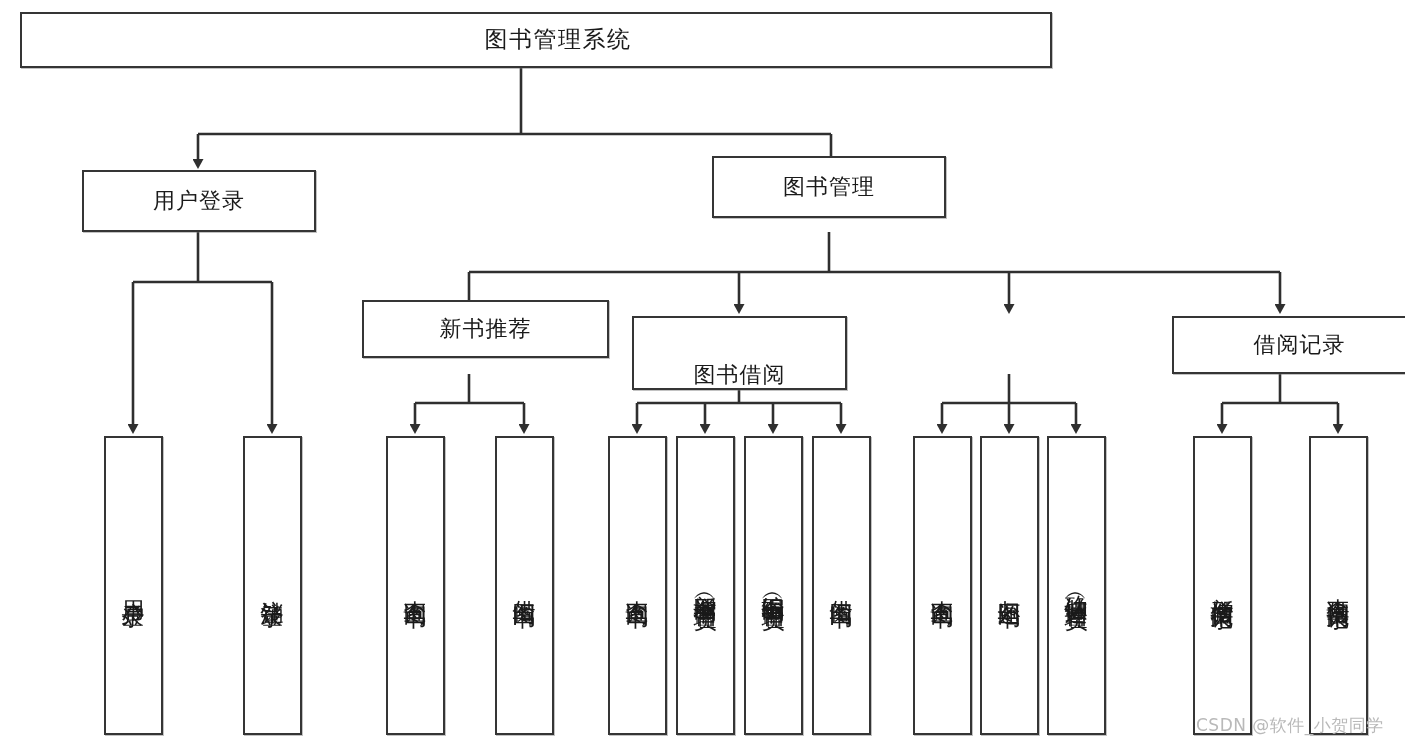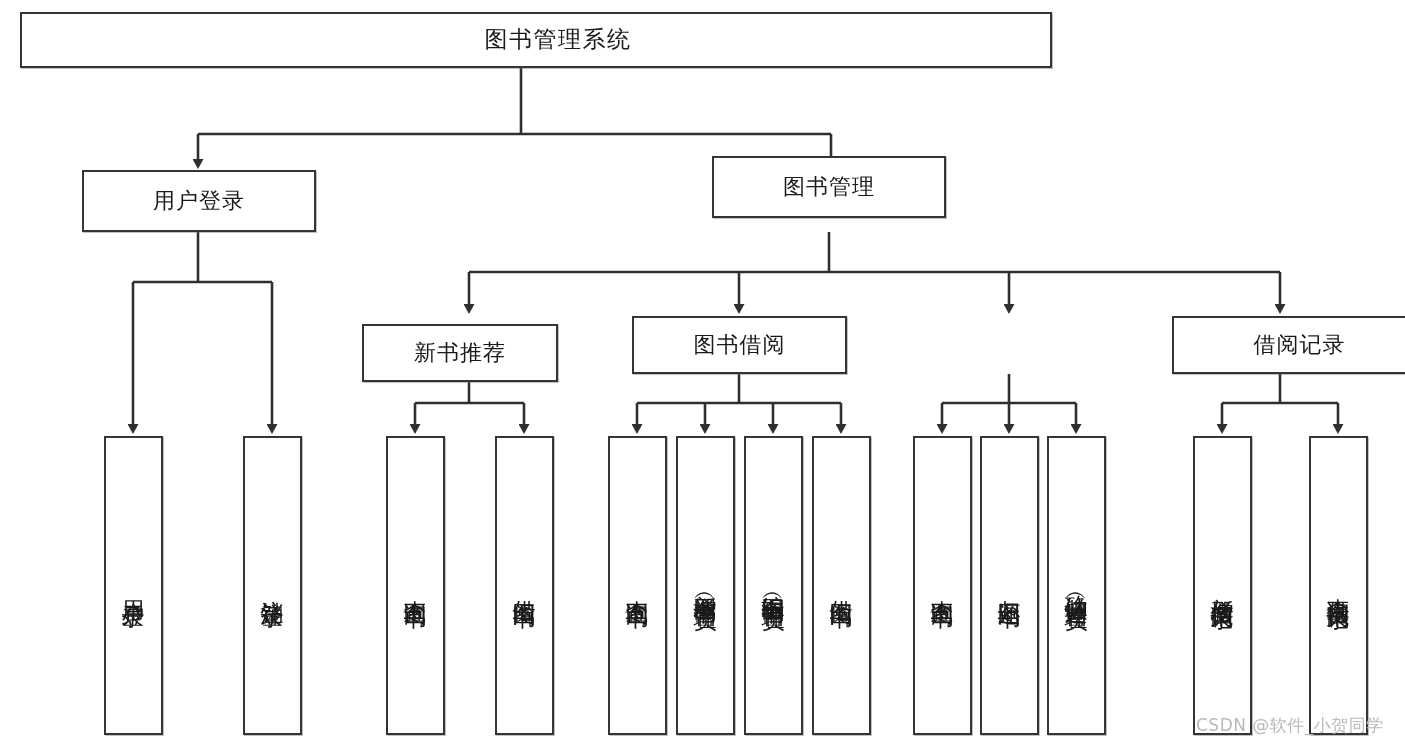--- a/index.html
+++ b/index.html
@@ -126,25 +126,25 @@
   </div>
 
   <div class="node horiz" style="left:82px;top:170px;width:234px;height:62px;">
     <span class="lbl">用户登录</span>
   </div>
 
   <div class="node horiz" style="left:712px;top:156px;width:234px;height:62px;">
     <span class="lbl">图书管理</span>
   </div>
 
-  <div class="node horiz" style="left:362px;top:324px;width:196px;height:58px;">
+  <div class="node horiz" style="left:362px;top:300px;width:247px;height:58px;">
     <span class="lbl">新书推荐</span>
   </div>
 
-  <div class="node horiz" style="left:632px;top:316px;width:215px;height:58px;">
+  <div class="node horiz" style="left:632px;top:316px;width:215px;height:74px;align-items:flex-end;">
     <span class="lbl">图书借阅</span>
   </div>
 
 
   <div class="node horiz" style="left:1172px;top:316px;width:255px;height:58px;">
     <span class="lbl">借阅记录</span>
   </div>
 
   <div class="node vert" style="left:104px;top:436px;width:59px;height:299px;">
     <span class="lbl">用户登录</span>

